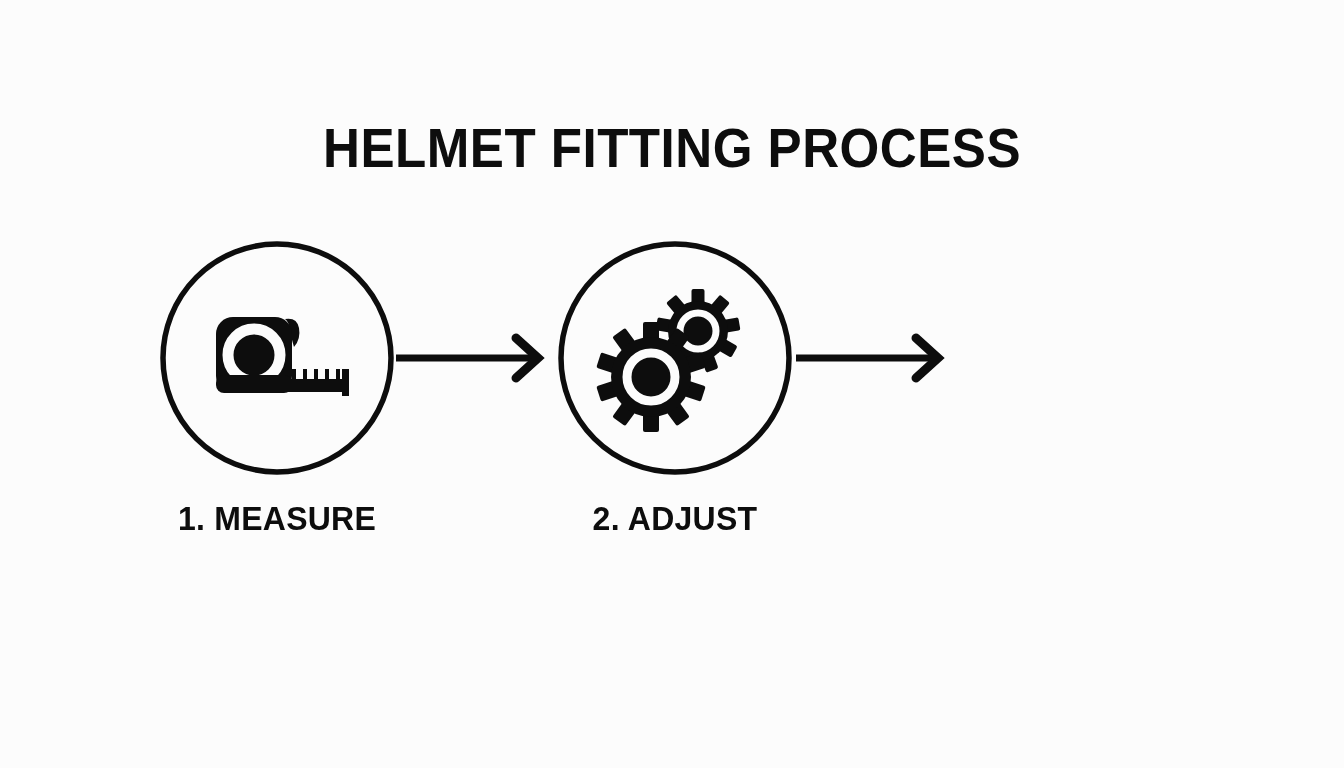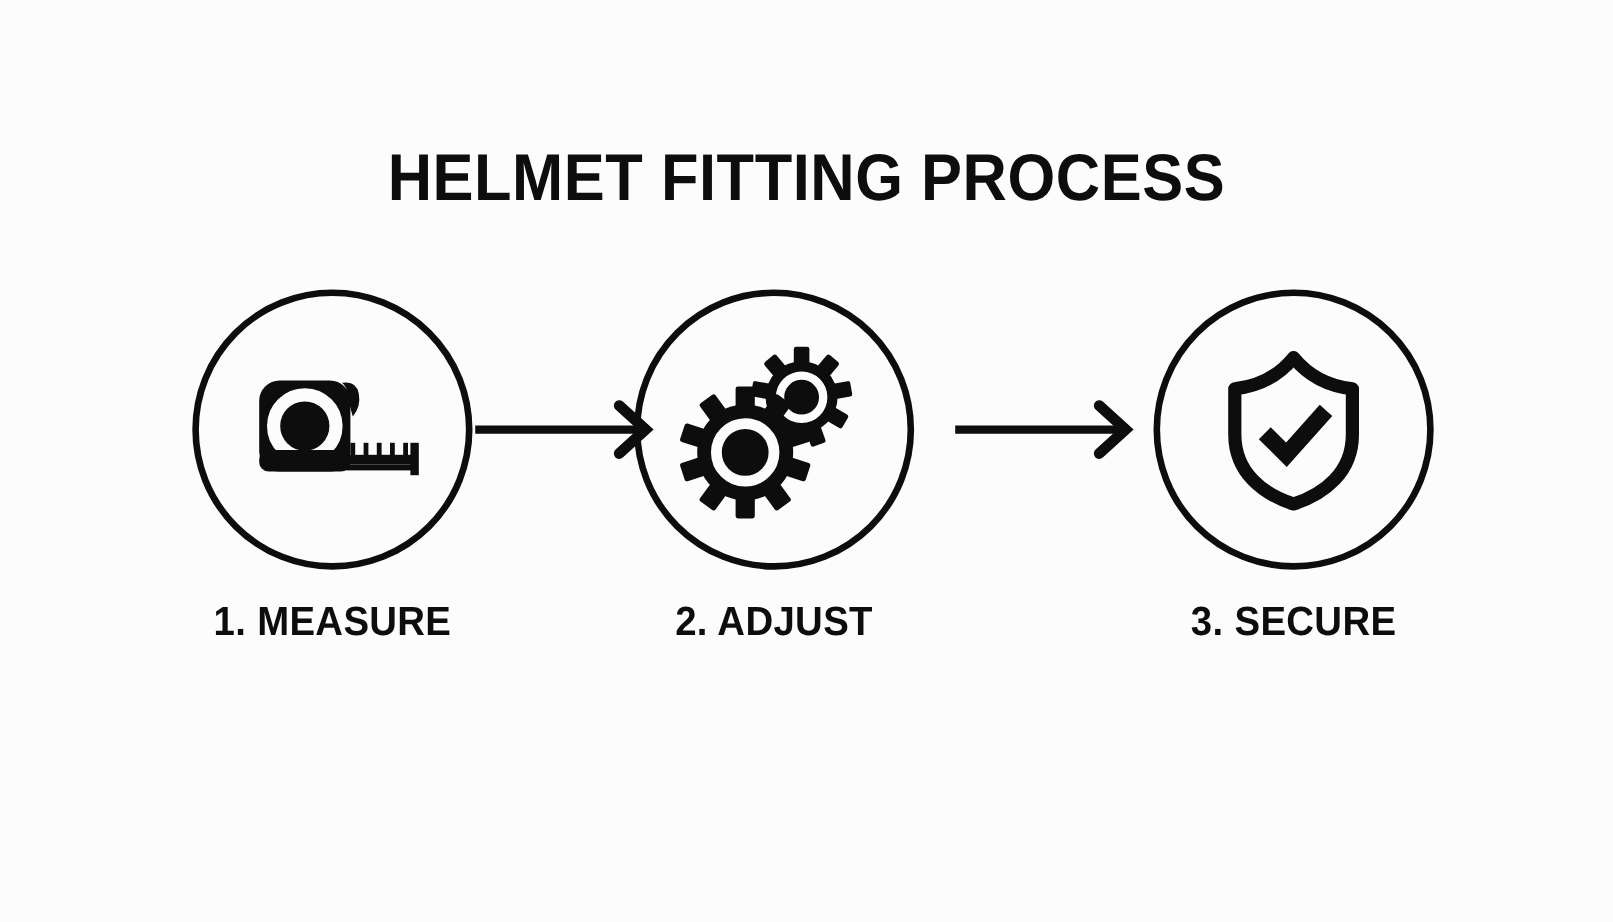--- a/index.html
+++ b/index.html
@@ -122,21 +122,21 @@
     <div class="step-label">1. MEASURE</div>
   </div>
 
   <div class="connector" style="left:396px;">
     <svg width="160" height="56" viewBox="0 0 160 56">
       <line x1="0" y1="28" x2="136" y2="28" stroke="#0d0d0d" stroke-width="7"></line>
       <polyline points="120,8 142,28 120,48" fill="none" stroke="#0d0d0d" stroke-width="9" stroke-linecap="round" stroke-linejoin="miter"></polyline>
     </svg>
   </div>
 
-  <div class="step" style="left:527px;">
+  <div class="step" style="left:557px;">
     <div class="step-circle">
       <svg width="236" height="236" viewBox="0 0 236 236" aria-hidden="true">
         <circle cx="118" cy="118" r="114" fill="none" stroke="#0d0d0d" stroke-width="5.5"></circle>
       </svg>
     </div>
     <div class="step-icon">
       <svg width="160" height="135" viewBox="0 0 160 135">
 
         <g transform="translate(103,40)">
           <g fill="#0d0d0d">
@@ -213,34 +213,14 @@
     <div class="step-label">2. ADJUST</div>
   </div>
 
   <div class="connector" style="left:796px;">
     <svg width="160" height="56" viewBox="0 0 160 56">
       <line x1="0" y1="28" x2="136" y2="28" stroke="#0d0d0d" stroke-width="7"></line>
       <polyline points="120,8 142,28 120,48" fill="none" stroke="#0d0d0d" stroke-width="9" stroke-linecap="round" stroke-linejoin="miter"></polyline>
     </svg>
   </div>
 
-  <div class="step" style="left:960px;">
-    <div class="step-circle">
-      <svg width="236" height="236" viewBox="0 0 236 236" aria-hidden="true">
-        <circle cx="118" cy="118" r="114" fill="none" stroke="#0d0d0d" stroke-width="5.5"></circle>
-      </svg>
-    </div>
-    <div class="step-icon">
-      <svg width="130" height="140" viewBox="0 0 130 140">
-        <path d="M65 10
-                 C52 26 34 34 16 36
-                 L16 74
-                 C16 106 40 124 65 132
-                 C90 124 114 106 114 74
-                 L114 36
-                 C96 34 78 26 65 10 Z" fill="none" stroke="#0d0d0d" stroke-width="11" stroke-linejoin="round" stroke-linecap="round"></path>
-        <polyline points="41,73 59,91 92,54" fill="none" stroke="#0d0d0d" stroke-width="14" stroke-linecap="butt" stroke-linejoin="miter"></polyline>
-      </svg>
-    </div>
-    <div class="step-label">3. SECURE</div>
-  </div>
 
 </div>
 
 </body></html>

